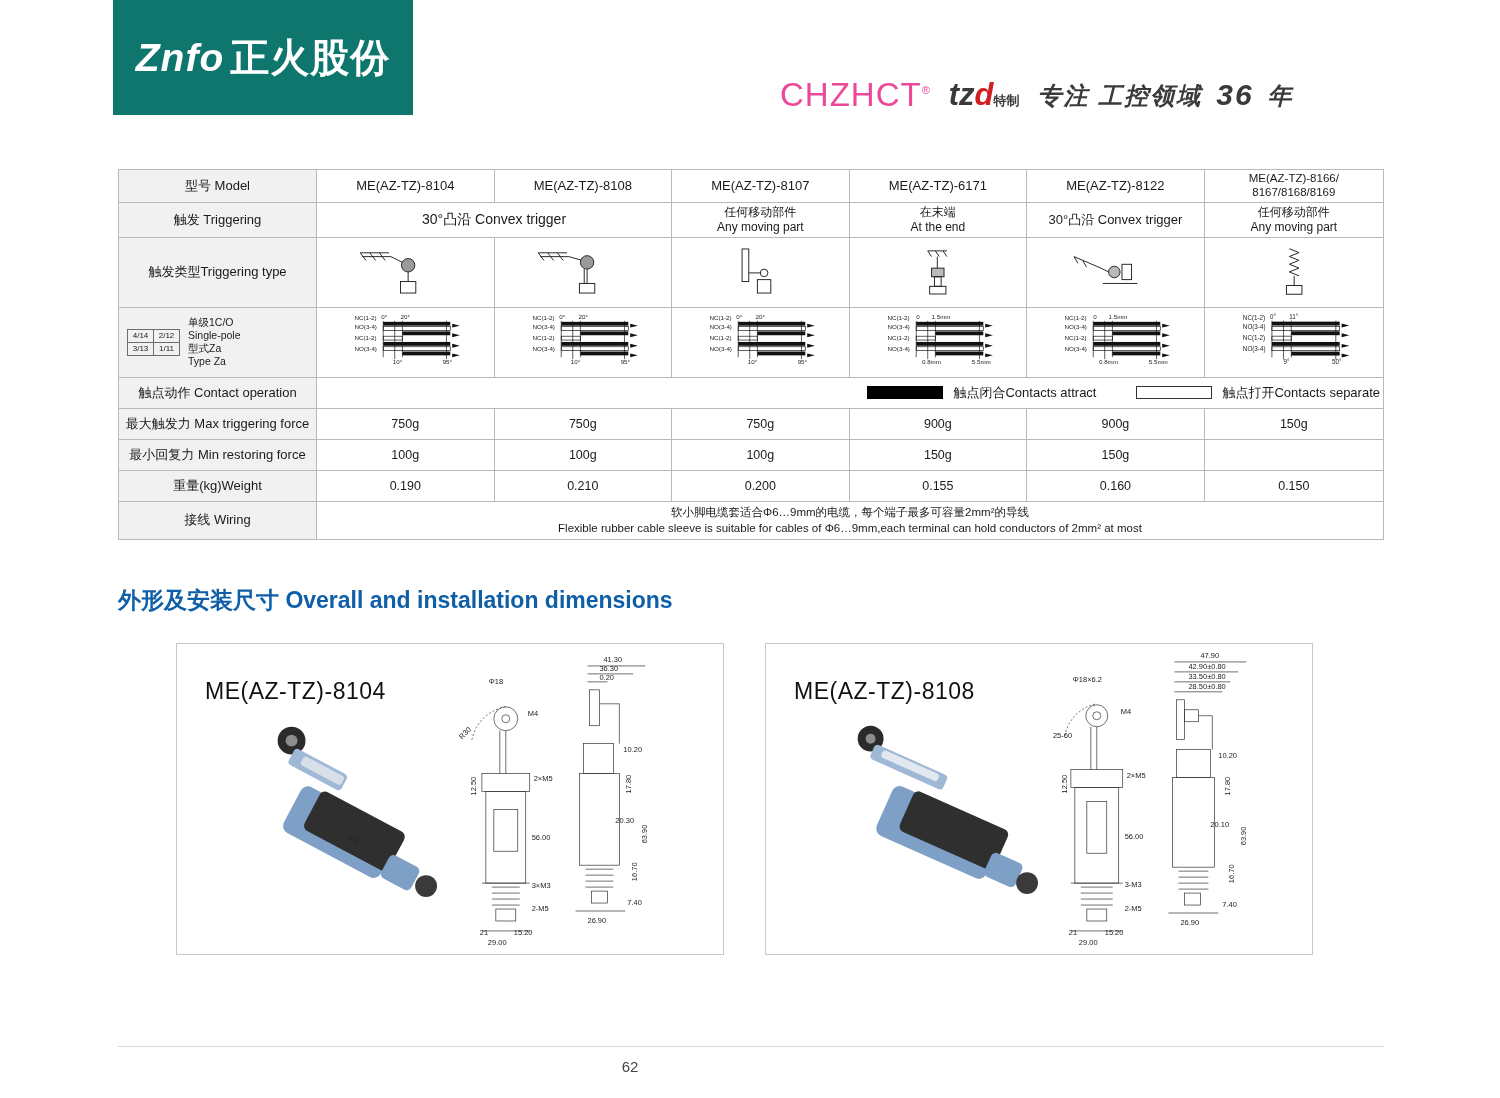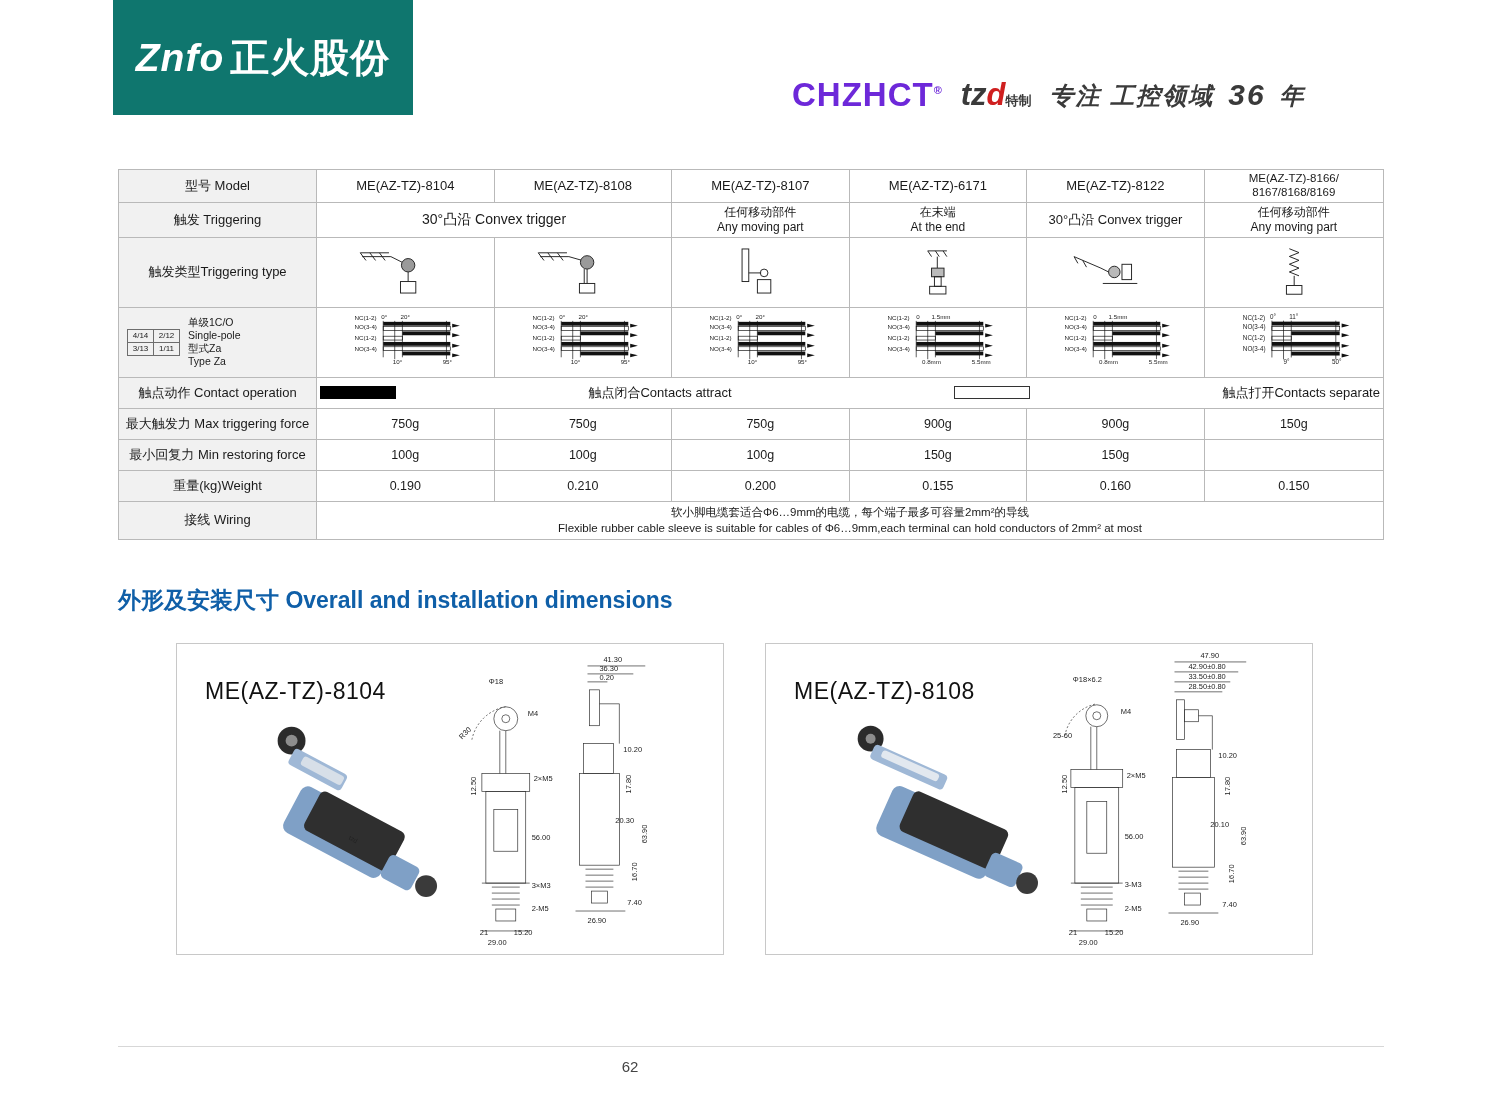--- a/index.html
+++ b/index.html
@@ -24,23 +24,22 @@
     color:#ffffff; font-size:39px; font-weight:bold; letter-spacing:1px;
     font-family:"Liberation Sans", sans-serif;
     display:flex; align-items:center; gap:6px;
   }
   .logo-text .znfo { font-style:italic; font-weight:bold; }
   .brand-row {
     position:absolute; left:780px; top:70px; width:600px; height:50px;
     display:flex; align-items:center; gap:18px;
   }
   .brand-chz {
-    font-size:33px; font-weight:bold; color:#6d28d9; letter-spacing:1px;
+    font-size:33px; font-weight:normal; color:#ec4899; letter-spacing:1px;
     position:relative;
-    margin-left:12px;
   }
   .brand-chz sup { font-size:11px; vertical-align:super; }
   .brand-tzd {
     font-size:31px; font-weight:bold; font-style:italic; color:#3a3a3a;
   }
   .brand-tzd .red { color:#cf1f1f; }
   .brand-tzd .small { font-size:13px; font-style:normal; color:#3a3a3a; }
   .brand-slogan {
     font-size:24px; font-weight:bold; color:#3a3a3a; letter-spacing:2px;
     display:flex; align-items:flex-end; gap:14px;font-style:italic;
@@ -80,21 +79,21 @@
   .polelabel {
     display:flex; align-items:center; gap:8px; justify-content:flex-start;
     padding-left:6px; font-size:10.5px; line-height:1.25; text-align:left;
   }
   .polegrid { font-size:8.5px; }
   .polegrid table { border-collapse:collapse; }
   .polegrid td { border:1px solid #6d6d6d; width:26px; height:13px; padding:0; font-size:8px; }
 
   .contact-op { padding:4px 0; }
   .contact-op .inner {
-    display:flex; align-items:center; justify-content:space-between; gap:10px;
+    display:flex; align-items:center; justify-content:flex-end; gap:10px;
     font-size:13px;
   }
   .swatch-filled { width:76px; height:13px; background:#000; display:inline-block; }
   .swatch-open { width:76px; height:13px; background:#fff; border:1px solid #333; display:inline-block; }
   .wiring { font-size:11.5px; line-height:1.45; padding:5px 4px; }
 
   
   .section-title {
     position:absolute; left:118px; top:585px;
     font-size:23px; color:#0f5fa8; font-weight:bold;

